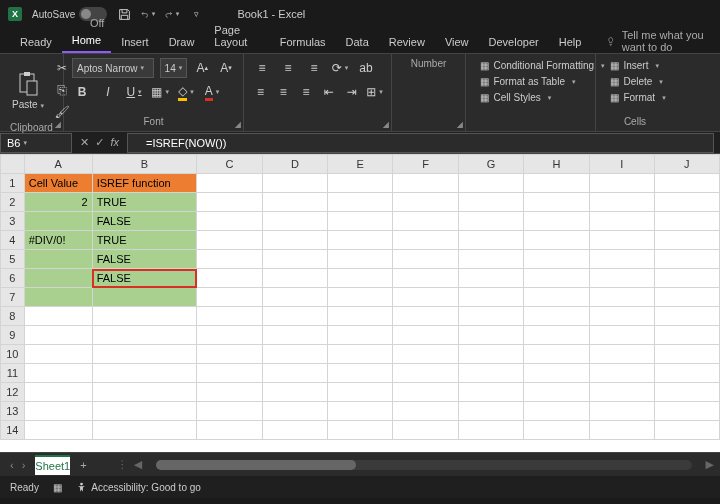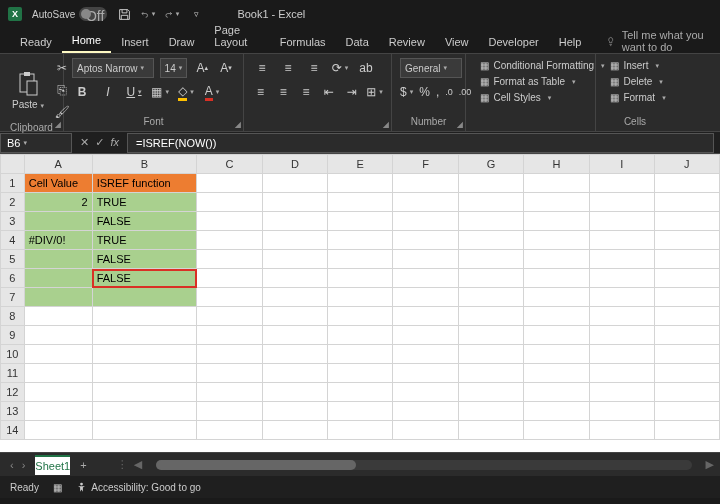--- a/index.html
+++ b/index.html
@@ -2,44 +2,44 @@
 <html><head>
 <meta charset="utf-8">
 <style>
 *{margin:0;padding:0;box-sizing:border-box;font-family:"Segoe UI",Arial,sans-serif;user-select:none}
 body{background:#1a1a1a;width:720px;height:504px;overflow:hidden;color:#ccc;font-size:11px}
 .titlebar{height:28px;background:#1a1a1a;display:flex;align-items:center;padding:0 8px;gap:10px}
 .excel-ico{width:14px;height:14px;background:#217346;color:#fff;font-size:9px;font-weight:bold;display:flex;align-items:center;justify-content:center;border-radius:2px}
 .autosave{display:flex;align-items:center;gap:4px;font-size:10px}
 .toggle{width:28px;height:14px;background:#444;border-radius:7px;position:relative;display:inline-block}
 .toggle::after{content:"";position:absolute;width:10px;height:10px;background:#888;border-radius:50%;top:2px;left:2px}
-.toggle-lbl{font-size:14px;color:#aaa;position:absolute;right:3px;top:1px}
+.toggle-lbl{font-size:11px;color:#aaa;position:absolute;right:3px;top:10px}
 .qat{display:flex;gap:10px;align-items:center}
 .qat-ico{width:14px;height:14px;display:flex;align-items:center;justify-content:center;color:#ccc;cursor:pointer}
 .title{margin-left:24px;font-size:11px}
 .tabs{height:26px;display:flex;align-items:end;padding-left:10px;gap:0;border-bottom:1px solid #444}
 .tab{padding:5px 10px;font-size:11px;cursor:pointer;color:#ccc}
-.tab.active{border-bottom:2px solid #fef9c3;color:#fff}
+.tab.active{border-bottom:2px solid #8b5cf6;color:#fff}
 .tellme{margin-left:15px;display:flex;align-items:center;gap:6px;color:#aaa;font-size:11px}
 .ribbon{height:78px;background:#2b2b2b;display:flex;border-bottom:1px solid #444}
 .rgroup{border-right:1px solid #444;padding:4px 8px 2px;display:flex;flex-direction:column;justify-content:space-between;position:relative}
 .rgroup-label{text-align:center;font-size:10px;color:#aaa;padding-bottom:2px}
 .rgroup-body{flex:1;display:flex;align-items:center;gap:4px}
 .btn-lg{display:flex;flex-direction:column;align-items:center;gap:2px;padding:2px 4px;cursor:pointer;font-size:10px}
 .btn-sm{width:20px;height:20px;display:flex;align-items:center;justify-content:center;cursor:pointer;font-size:12px;color:#ccc}
 .font-sel{height:20px;background:#3a3a3a;border:1px solid #555;color:#ccc;font-size:10px;padding:0 4px;display:flex;align-items:center}
 .rrow{display:flex;gap:6px;align-items:center}
 .rcol{display:flex;flex-direction:column;gap:2px}
 .dlauncher{position:absolute;bottom:2px;right:2px;font-size:8px;color:#888}
 .ribbon-btn{display:flex;align-items:center;gap:4px;padding:2px 6px;font-size:10px;cursor:pointer;white-space:nowrap}
 .drop::after{content:"▾";font-size:7px;margin-left:3px;color:#aaa}
 .fbar{height:22px;display:flex;align-items:center;background:#1f1f1f;border-bottom:1px solid #444}
 .namebox{width:72px;height:20px;background:#2b2b2b;border:1px solid #555;color:#fff;font-size:11px;padding:0 6px;display:flex;align-items:center;margin-left:0}
 .fx-btns{display:flex;gap:6px;padding:0 8px;color:#aaa}
-.fx-input{flex:1;height:20px;background:#2b2b2b;color:#fff;font-size:11px;padding:0 8px;display:flex;align-items:center;border:1px solid #555;margin-right:6px}
+.fx-input{flex:1;height:20px;background:#2b2b2b;color:#fff;font-size:11px;padding:0 18px;display:flex;align-items:center;border:1px solid #555;margin-right:6px}
 .grid-wrap{position:relative;height:298px;background:#fff;overflow:hidden}
 .grid{border-collapse:collapse;table-layout:fixed}
 .grid th,.grid td{border:1px solid #d4d4d4;height:19px;font-size:11px;font-family:"Aptos Narrow",Arial;padding:0 4px;background:#fff;color:#000}
 .grid th{background:#e6e6e6;color:#333;font-weight:normal;text-align:center}
 .corner{width:24px;background:#e6e6e6}
 .rowh{width:24px;text-align:center;background:#e6e6e6}
 .c-hdr{width:70px}
 .orange{background:#ed7d31!important;color:#000}
 .green{background:#a9d08e!important;text-align:left}
 .green-r{background:#a9d08e!important;text-align:right}
@@ -167,30 +167,20 @@
         <span class="btn-sm">≡</span>
         <span class="btn-sm">⇤</span>
         <span class="btn-sm">⇥</span>
         <span class="btn-sm drop">⊞</span>
       </div>
     </div>
     <span class="dlauncher">◢</span>
   </div>
 
   <div class="rgroup" style="width:74px">
-    <div class="rcol" style="gap:4px">
-      <div class="font-sel drop" style="width:62px">General</div>
-      <div class="rrow">
-        <span class="btn-sm drop">$</span>
-        <span class="btn-sm">%</span>
-        <span class="btn-sm">,</span>
-        <span class="btn-sm" style="font-size:9px">.0</span>
-        <span class="btn-sm" style="font-size:9px">.00</span>
-      </div>
-    </div>
     <div class="rgroup-label">Number</div>
     <span class="dlauncher">◢</span>
   </div>
 
   <div class="rgroup" style="width:130px">
     <div class="rcol" style="gap:1px">
       <div class="ribbon-btn drop">
           <span>▦</span>
           <span>Conditional Formatting</span>
         </div>

